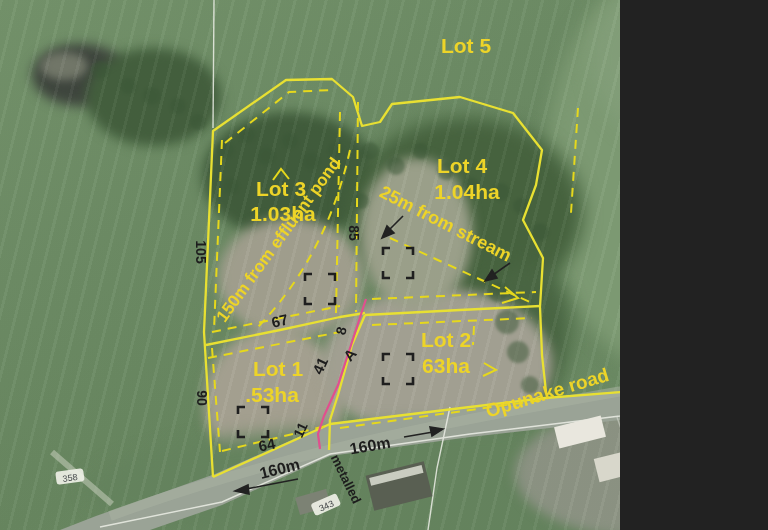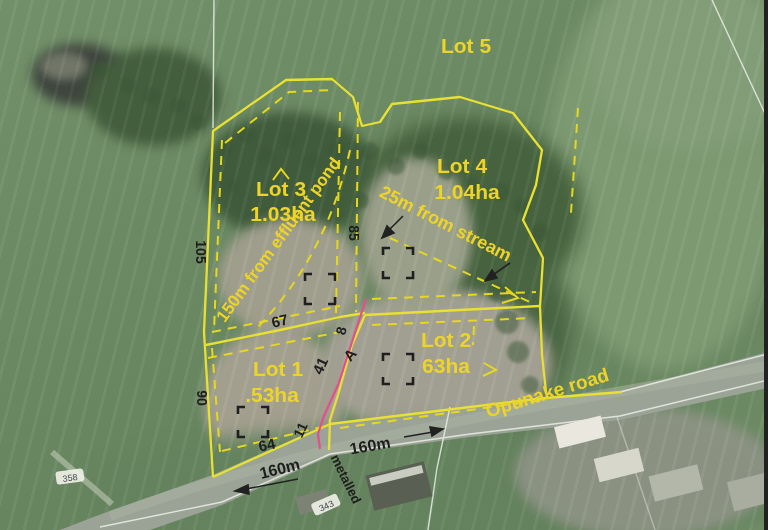--- a/index.html
+++ b/index.html
@@ -1,17 +1,17 @@
 <!DOCTYPE html>
 <html><head>
 <meta charset="utf-8">
 <style>
   html,body{margin:0;padding:0;background:#222;}
   #viewport{
-    position:relative;width:764px;height:530px;overflow:hidden;
+    position:relative;width:620px;height:530px;overflow:hidden;
     font-family:"Liberation Sans", sans-serif;
     background:linear-gradient(155deg,#74936b 0%,#6d8c65 35%,#688760 65%,#719069 100%);
   }
   .patch{position:absolute;border-radius:50%;}
   .blur4{filter:blur(4px);} .blur6{filter:blur(6px);} .blur9{filter:blur(9px);}
   #stripes{
     position:absolute;inset:0;
     background:repeating-linear-gradient(104deg,rgba(255,255,255,.045) 0 3px,rgba(0,0,0,0.02) 3px 15px);
   }
   svg{position:absolute;left:0;top:0;}

